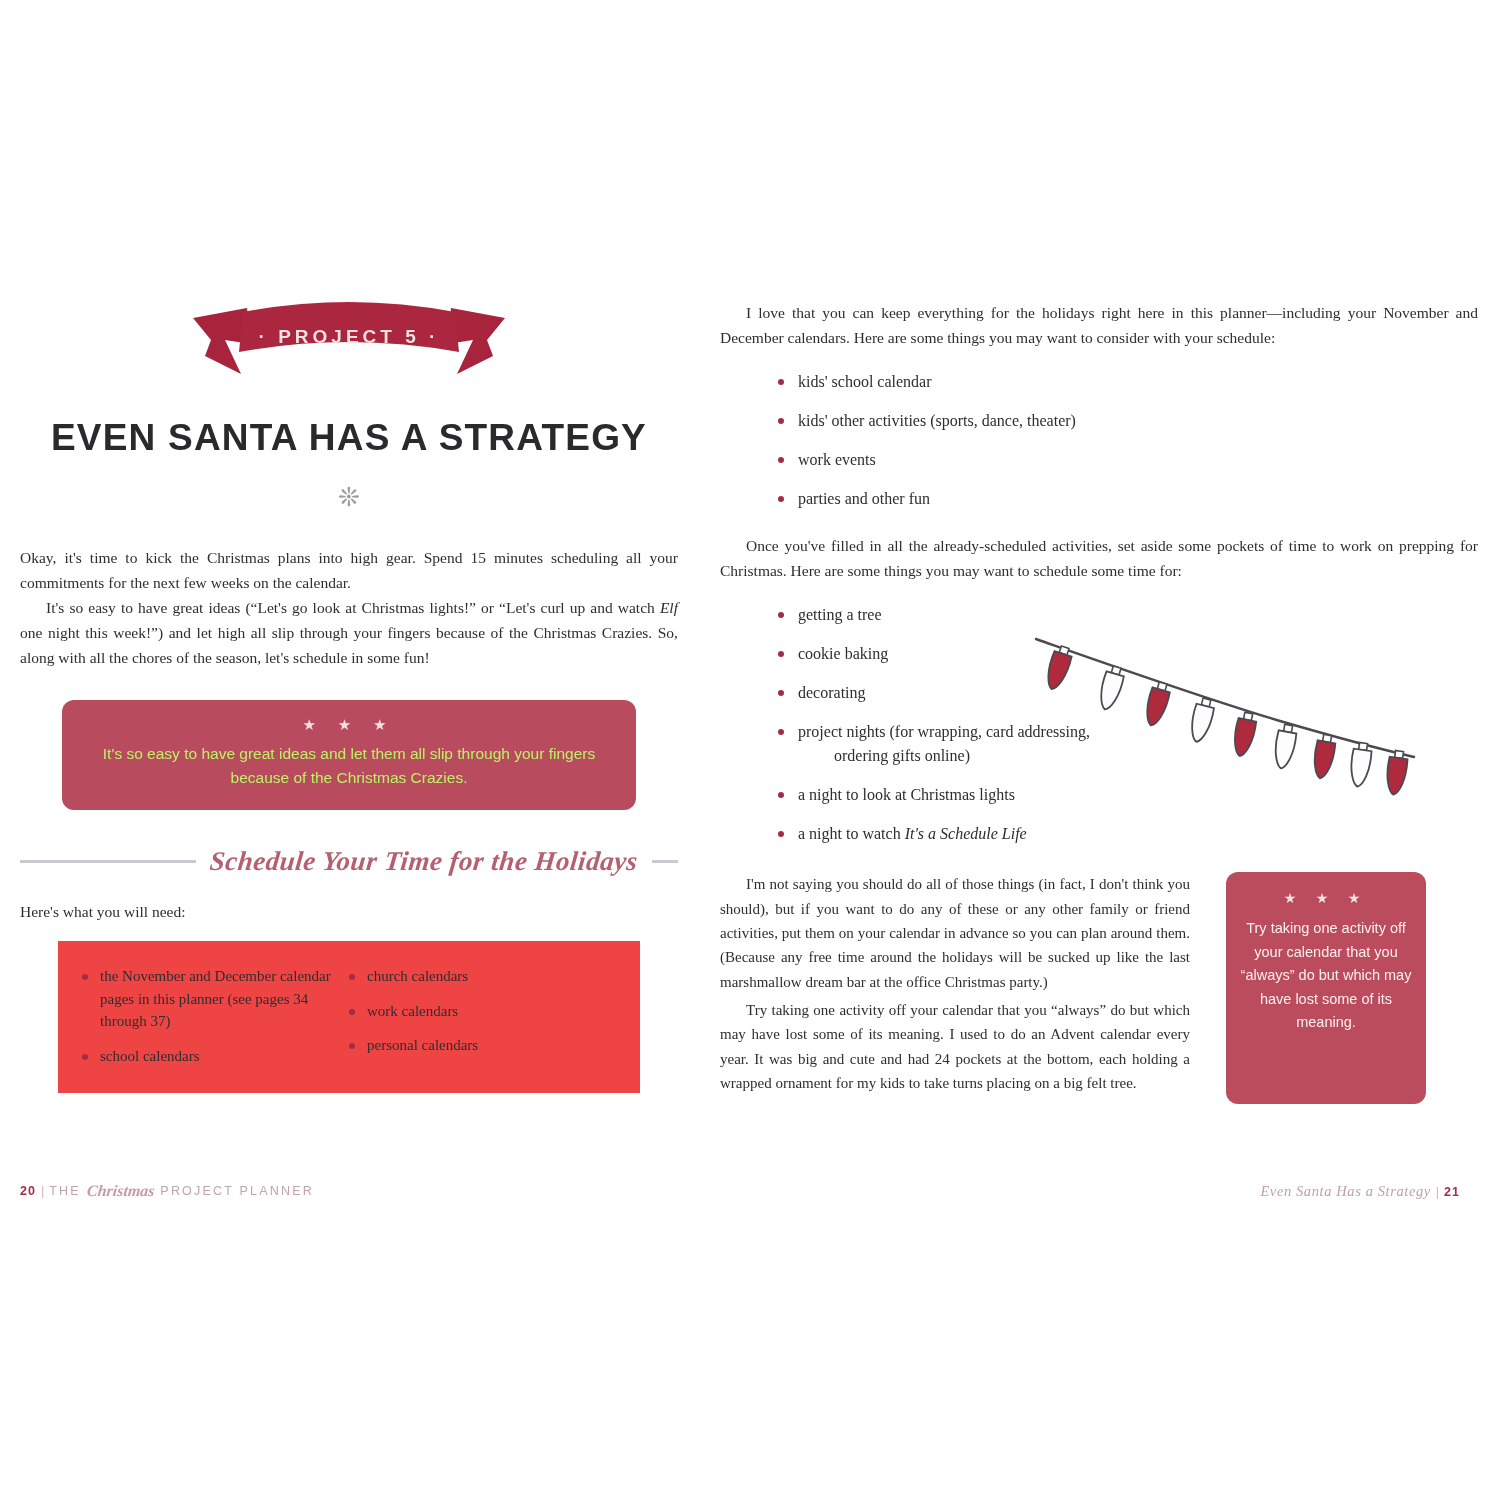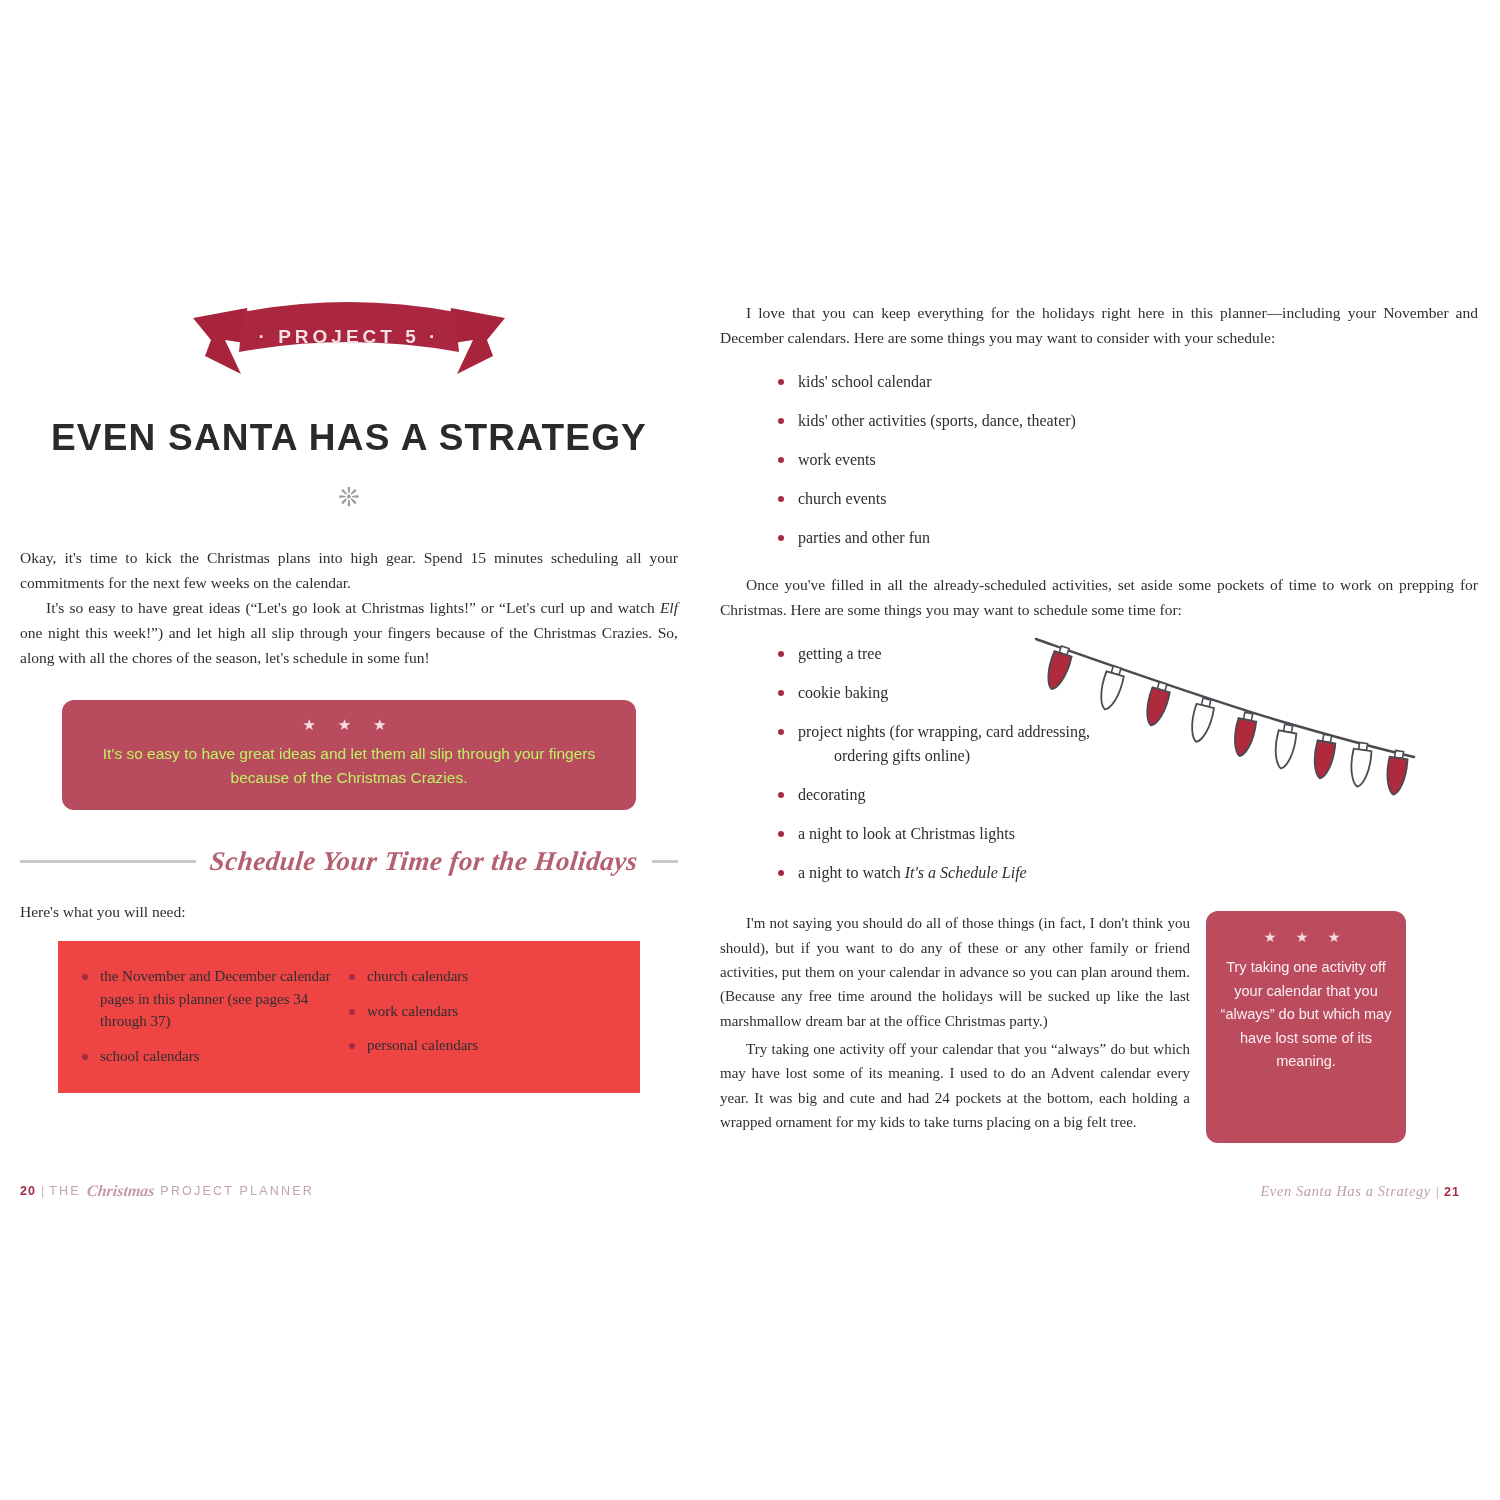--- a/index.html
+++ b/index.html
@@ -203,21 +203,21 @@
   .lights {
     position: absolute;
     top: 325px; left: 330px;
     width: 390px; height: 190px;
     pointer-events: none;
   }
 
   
   .bottom-area {
     display: flex;
-    gap: 16px;
+    gap: 36px;
     margin-top: 26px;
   }
   .bottom-text { width: 470px; }
   .bottom-text p.body { font-size: 15px; line-height: 1.62; }
   .side-callout {
     width: 200px;
     background: #bb4c5e;
     border-radius: 12px;
     padding: 18px 14px 20px 14px;
     text-align: center;
@@ -337,21 +337,20 @@
     </div>
 
     <div class="page-col page-right">
 
       <p class="body indent">I love that you can keep everything for the holidays right here in this planner—including your November and December calendars. Here are some things you may want to consider with your schedule:</p>
 
       <ul class="bodylist">
         <li>kids' school calendar</li>
         <li>kids' other activities (sports, dance, theater)</li>
         <li>work events</li>
-        <li>church events</li>
         <li>parties and other fun</li>
       </ul>
 
       <p class="body indent" style="margin-top:22px;">Once you've filled in all the already-scheduled activities, set aside some pockets of time to work on prepping for Christmas. Here are some things you may want to schedule some time for:</p>
 
       <svg class="lights" viewBox="0 0 390 190">
         <path d="M6 14 C80 40, 170 72, 250 96 C305 112, 350 124, 384 132" fill="none" stroke="#4a4a50" stroke-width="2.4" stroke-linecap="round"></path>
 
         <g transform="translate(34,26) rotate(18)">
           <rect x="-4" y="-4" width="8" height="7" fill="#ffffff" stroke="#4a4a50" stroke-width="1.6"></rect>
@@ -395,22 +394,22 @@
 
         <g transform="translate(369,130) rotate(8)">
           <rect x="-4" y="-4" width="8" height="7" fill="#ffffff" stroke="#4a4a50" stroke-width="1.6"></rect>
           <path d="M-9 3 C-11 24, -5 38, 0 40 C5 38, 11 24, 9 3 Z" fill="#b02a3e" stroke="#4a4a50" stroke-width="1.8"></path>
         </g>
       </svg>
 
       <ul class="bodylist">
         <li>getting a tree</li>
         <li>cookie baking</li>
+        <li>decorating</li>
         <li><span>project nights (for wrapping, card addressing,</span><span class="sub">ordering gifts online)</span></li>
-        <li>decorating</li>
         <li>a night to look at Christmas lights</li>
         <li><span>a night to watch </span><span class="italic">It's a Schedule Life</span></li>
       </ul>
 
       <div class="bottom-area">
         <div class="bottom-text">
           <p class="body indent">I'm not saying you should do all of those things (in fact, I don't think you should), but if you want to do any of these or any other family or friend activities, put them on your calendar in advance so you can plan around them. (Because any free time around the holidays will be sucked up like the last marshmallow dream bar at the office Christmas party.)</p>
           <p class="body indent" style="margin-top:4px;">Try taking one activity off your calendar that you “always” do but which may have lost some of its meaning. I used to do an Advent calendar every year. It was big and cute and had 24 pockets at the bottom, each holding a wrapped ornament for my kids to take turns placing on a big felt tree.</p>
         </div>
         <div class="side-callout">

